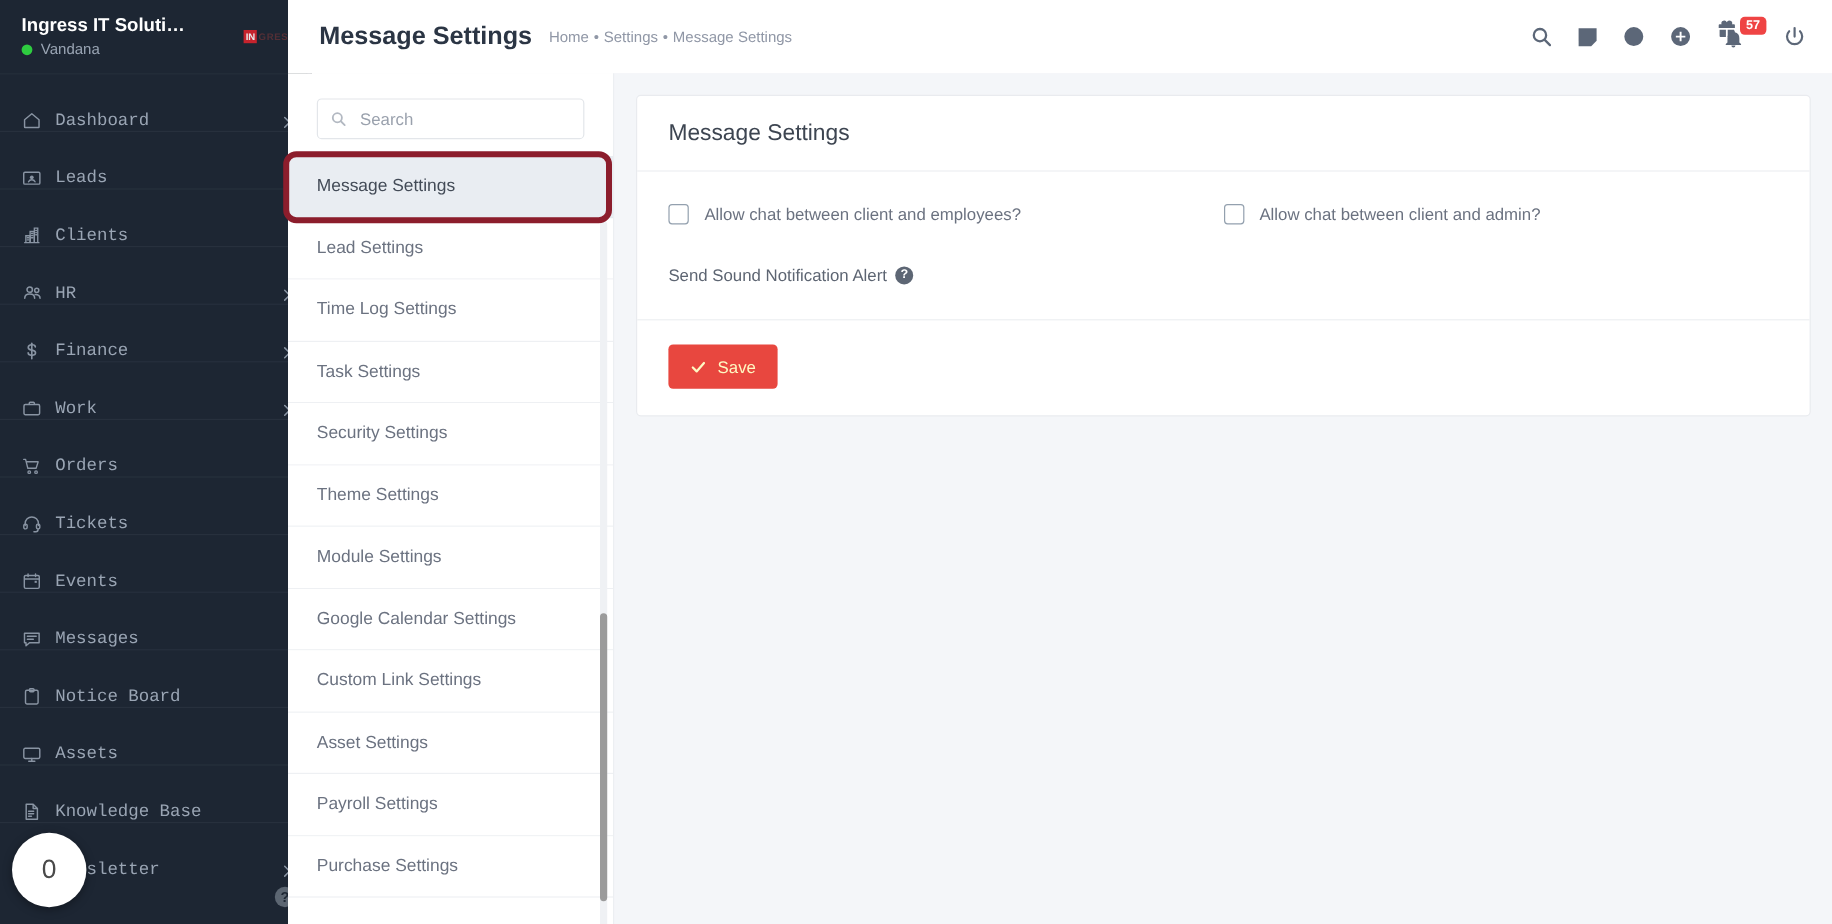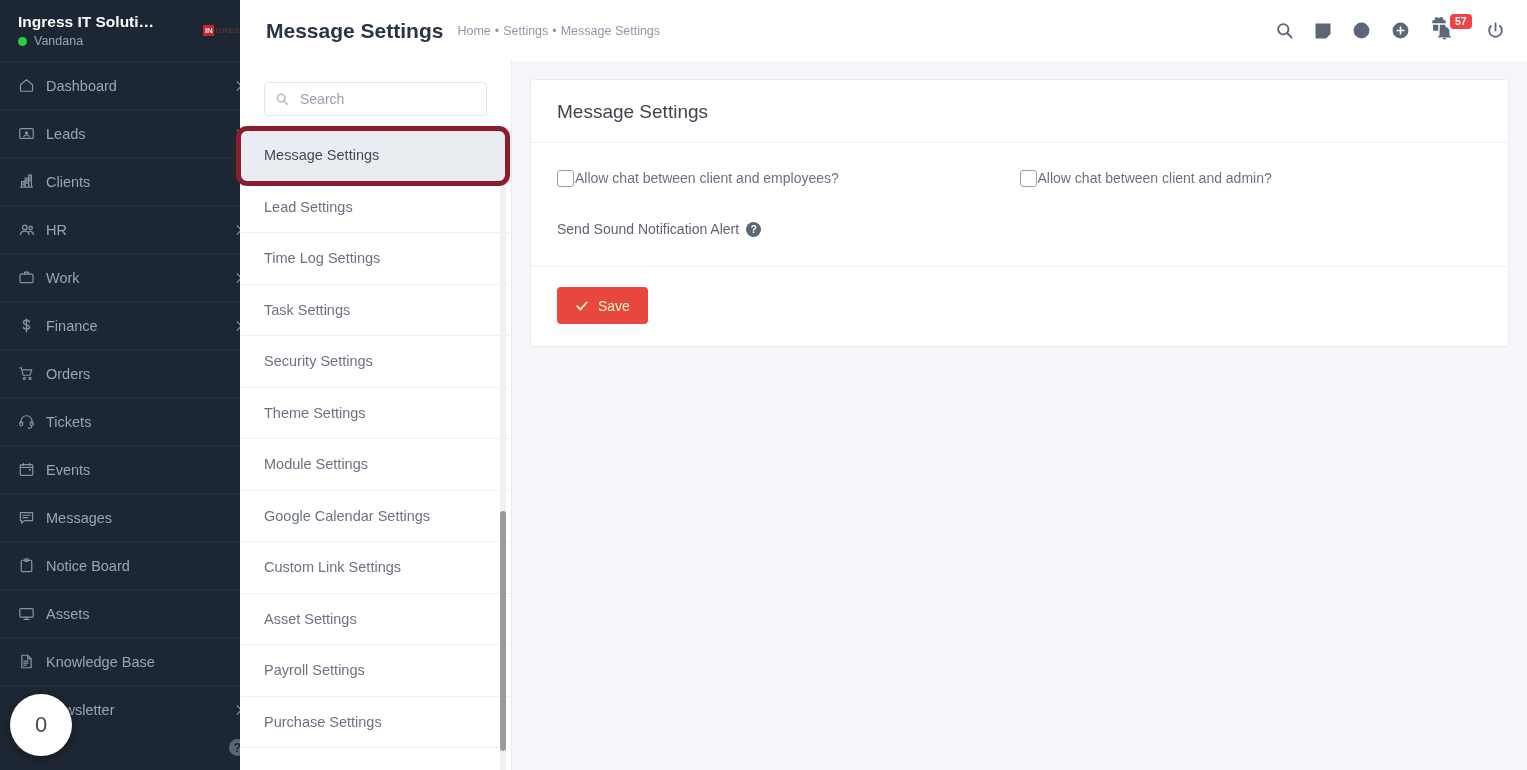--- a/index.html
+++ b/index.html
@@ -74,26 +74,27 @@
   }
 
   #sidebar-nav {
     position: absolute;
     top: 61px; left: 0; right: 0; bottom: 0;
     overflow: hidden;
   }
   .nav-item {
     position: relative;
     height: 48px;
-    display: flex; align-items: center;
+    display: flex; align-items: flex-end;
     padding: 0 14px 0 18px;
     border-top: 1px solid #27303d;
     font-size: 14.5px;
     color: #9aa5b4;
     cursor: pointer;
+    font-family: Liberation Mono, monospace;
   }
   .nav-item:first-child { border-top: 1px solid #27303d; }
   .nav-ico {
     width: 28px; flex: 0 0 28px;
     display: flex; align-items: center;
     color: #8994a3;
   }
   .nav-ico svg { display: block; }
   .nav-label { flex: 1 1 auto; white-space: nowrap; }
   .nav-arrow {
@@ -265,21 +266,21 @@
     width: 100%;
   }
   #card-header {
     padding: 20px 26px 18px;
     border-bottom: 1px solid #edeff2;
   }
   #card-title { font-size: 19px; color: #3d4551; line-height: 24px; }
   #card-body { padding: 26px 26px 28px; }
   .form-row { display: flex; }
   .form-col { width: 50%; padding-right: 20px; }
-  .check-line { display: flex; align-items: flex-end; gap: 1px; }
+  .check-line { display: flex; align-items: flex-end; gap: 13px; }
   .checkbox {
     width: 17px; height: 17px; flex: 0 0 17px;
     border: 1px solid #93a0ae;
     border-radius: 3px;
     background: #fff;
     margin-top: 1px;
     cursor: pointer;
   }
   .check-label { font-size: 14px; color: #6b7280; line-height: 18px; }
   #field-group { margin-top: 33px; max-width: 290px; }
@@ -406,40 +407,40 @@
           </span>
           <span class="nav-label">HR</span>
           <span class="nav-arrow">
             <svg width="14" height="14" viewBox="0 0 24 24" fill="none" stroke="currentColor" stroke-width="2.2" stroke-linecap="round" stroke-linejoin="round">
               <polyline points="9,5 16,12 9,19"></polyline>
             </svg>
           </span>
         </div>
         <div class="nav-item">
           <span class="nav-ico">
+            <svg width="17" height="17" viewBox="0 0 24 24" fill="none" stroke="currentColor" stroke-width="1.9" stroke-linecap="round">
+              <path d="M12 3v18"></path>
+              <path d="M16.2 7.3c0-1.7-1.9-2.7-4.2-2.7S7.8 5.7 7.8 7.8s2 2.7 4.2 3.2 4.4 1.1 4.4 3.2-2 2.9-4.4 2.9-4.3-1.1-4.3-2.9"></path>
+            </svg>
+          </span>
+          <span class="nav-label">Finance</span>
+          <span class="nav-arrow">
+            <svg width="14" height="14" viewBox="0 0 24 24" fill="none" stroke="currentColor" stroke-width="2.2" stroke-linecap="round" stroke-linejoin="round">
+              <polyline points="9,5 16,12 9,19"></polyline>
+            </svg>
+          </span>
+        </div>
+        <div class="nav-item">
+          <span class="nav-ico">
             <svg width="17" height="17" viewBox="0 0 24 24" fill="none" stroke="currentColor" stroke-width="1.7">
               <rect x="2.8" y="7.2" width="18.4" height="12" rx="1.6"></rect>
               <path d="M9 7.2V5.6c0-.6.5-1.1 1.1-1.1h3.8c.6 0 1.1.5 1.1 1.1v1.6"></path>
             </svg>
           </span>
           <span class="nav-label">Work</span>
-          <span class="nav-arrow">
-            <svg width="14" height="14" viewBox="0 0 24 24" fill="none" stroke="currentColor" stroke-width="2.2" stroke-linecap="round" stroke-linejoin="round">
-              <polyline points="9,5 16,12 9,19"></polyline>
-            </svg>
-          </span>
-        </div>
-        <div class="nav-item">
-          <span class="nav-ico">
-            <svg width="17" height="17" viewBox="0 0 24 24" fill="none" stroke="currentColor" stroke-width="1.9" stroke-linecap="round">
-              <path d="M12 3v18"></path>
-              <path d="M16.2 7.3c0-1.7-1.9-2.7-4.2-2.7S7.8 5.7 7.8 7.8s2 2.7 4.2 3.2 4.4 1.1 4.4 3.2-2 2.9-4.4 2.9-4.3-1.1-4.3-2.9"></path>
-            </svg>
-          </span>
-          <span class="nav-label">Finance</span>
           <span class="nav-arrow">
             <svg width="14" height="14" viewBox="0 0 24 24" fill="none" stroke="currentColor" stroke-width="2.2" stroke-linecap="round" stroke-linejoin="round">
               <polyline points="9,5 16,12 9,19"></polyline>
             </svg>
           </span>
         </div>
         <div class="nav-item">
           <span class="nav-ico">
             <svg width="17" height="17" viewBox="0 0 24 24" fill="none" stroke="currentColor" stroke-width="1.6" stroke-linecap="round" stroke-linejoin="round">
               <path d="M2.5 4h2.2l2.6 10.4h9.8l2.4-7.6H6.2"></path>

